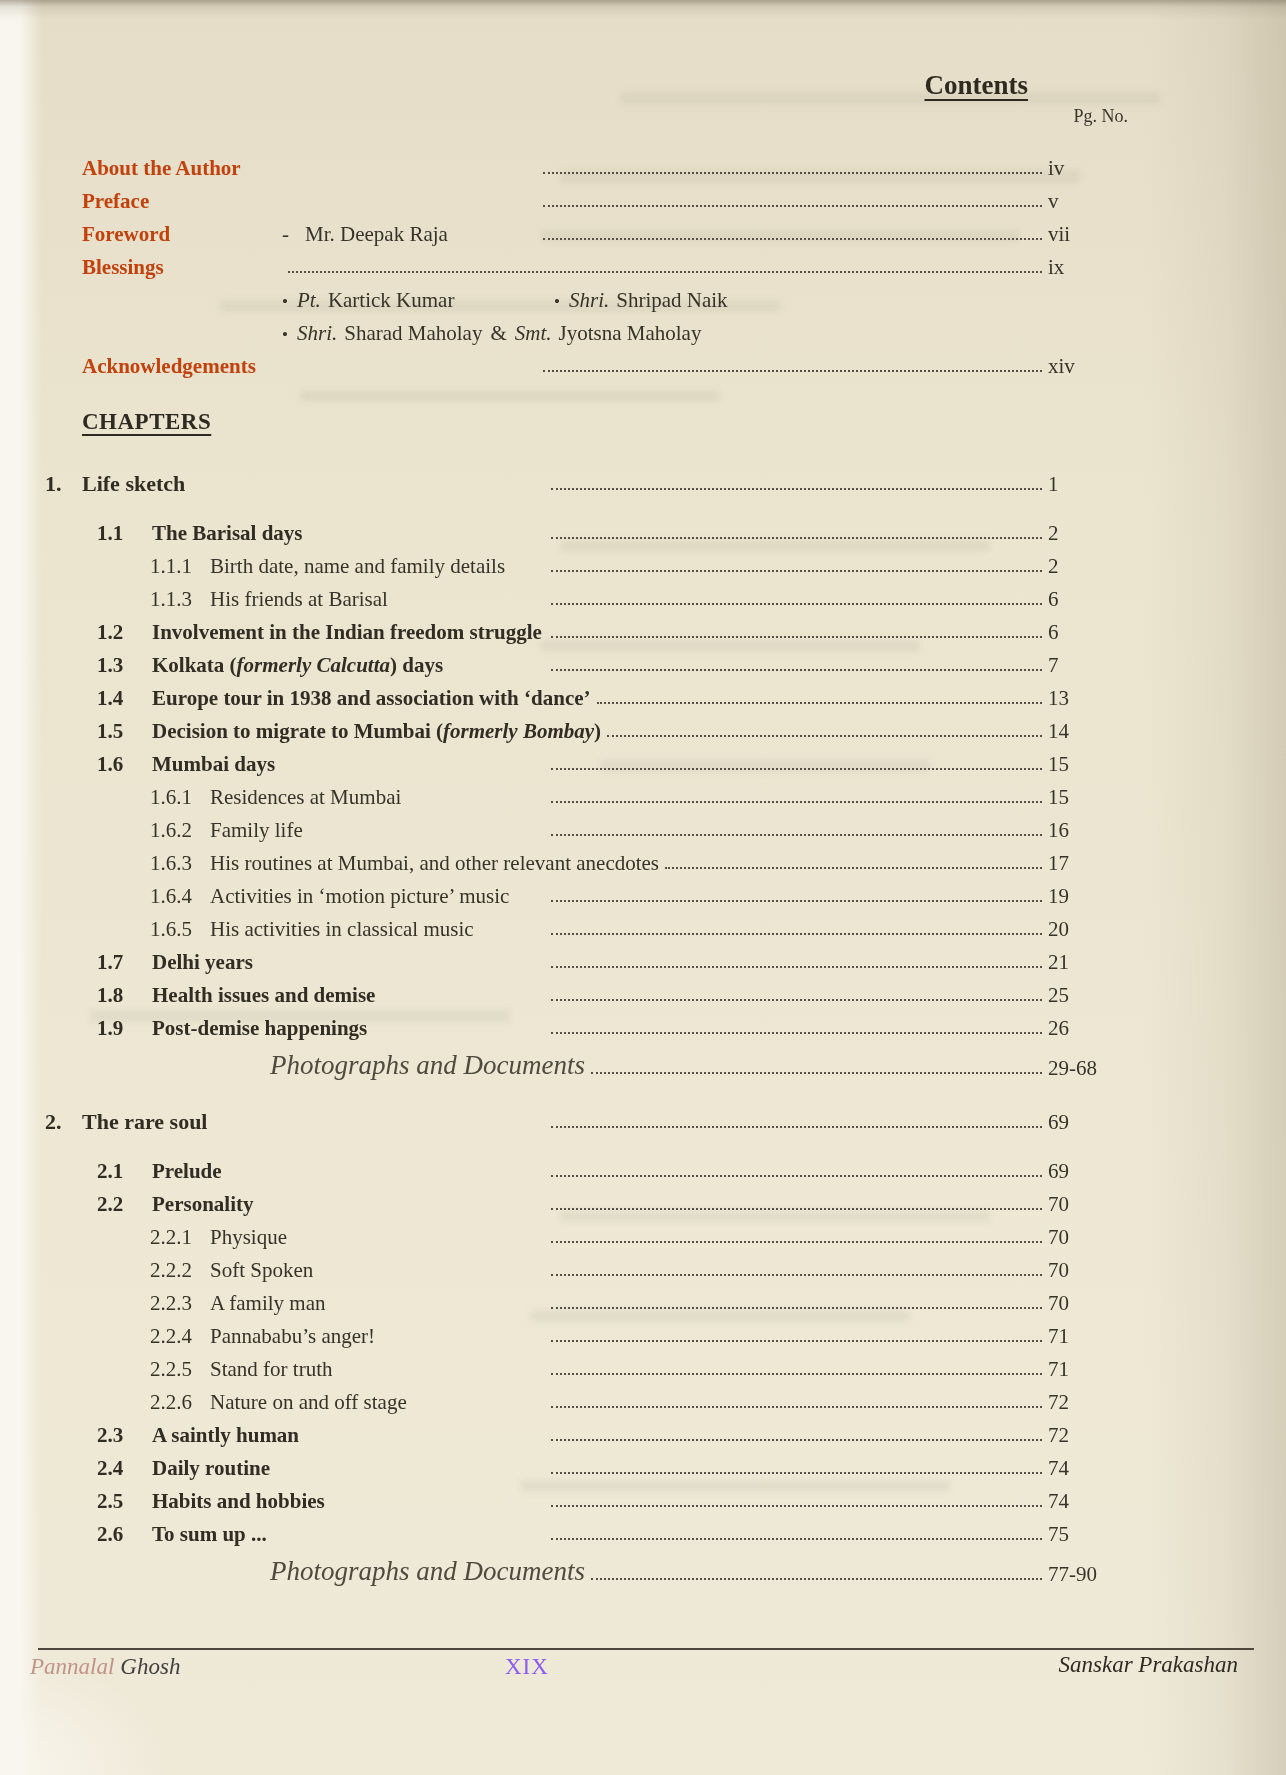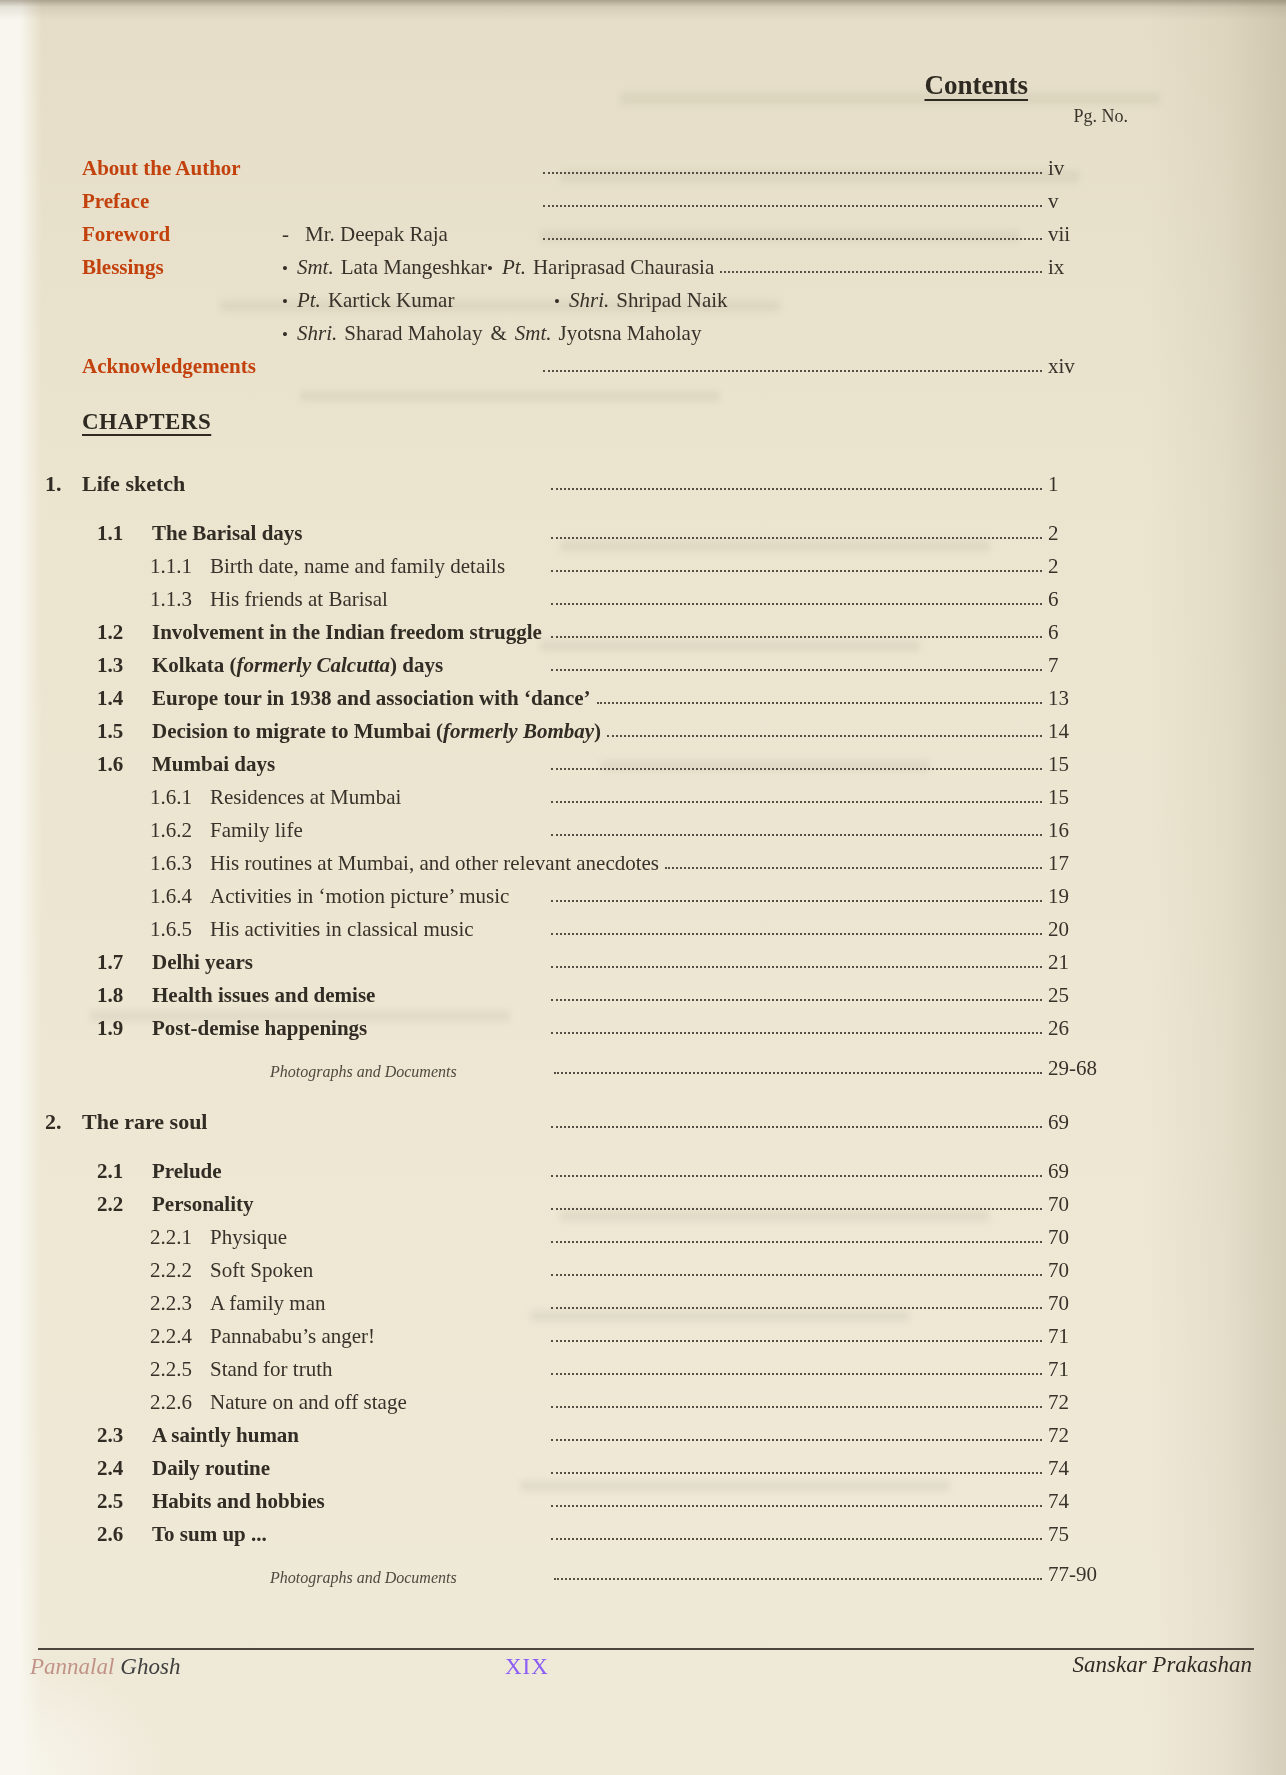--- a/index.html
+++ b/index.html
@@ -73,34 +73,34 @@
   .ch .num{width:37px;}
   .ch .t{min-width:463px;}
   .sec{padding-left:52px;}
   .sec .num{width:55px;}
   .sec .t{min-width:393px;}
   .sub{padding-left:105px;}
   .sub .num{width:60px;}
   .sub .t{min-width:335px;}
   .it{font-style:italic;}
   .photo{padding-left:225px;margin-top:4px;height:36px;}
-  .photo .t{min-width:278px;font-style:italic;color:#4e4a40;font-size:16px;}
+  .photo .t{min-width:278px;font-style:italic;color:#4e4a40;font-size:27px;}
   .list{margin-top:14px;}
   .front-block{margin-top:16px;}
   
   .footer-rule{
     position:absolute;left:38px;right:32px;top:1648px;
     border-top:2px solid #4c463d;
   }
   .footer{position:absolute;left:0;top:1652px;width:1286px;height:50px;font-size:23px;}
   .f-left{position:absolute;left:30px;top:2px;font-style:italic;}
   .f-left .w1{color:rgba(155,75,66,0.55);margin-right:6px;}
   .f-left .w2{color:#404040;}
   .f-center{position:absolute;left:505px;top:2px;letter-spacing:1px;color:#8b5cf6;}
-  .f-right{position:absolute;right:34px;top:0;font-style:italic;color:#2f2a23;}
+  .f-right{position:absolute;right:48px;top:0;font-style:italic;color:#2f2a23;}
   
   .bleed{position:absolute;background:rgba(110,100,78,0.085);filter:blur(3px);border-radius:4px;transform:skewX(-3deg);}
 </style>
 </head>
 <body>
 
 <div>
   <div class="bleed" style="left:620px;top:92px;width:540px;height:13px;"></div>
   <div class="bleed" style="left:560px;top:170px;width:520px;height:13px;"></div>
   <div class="bleed" style="left:540px;top:230px;width:480px;height:12px;"></div>
@@ -138,21 +138,20 @@
 
     <div class="row fm">
       <span class="label">Foreword</span>
       <span class="mid"><span class="dash">-</span><span>Mr. Deepak Raja</span></span>
       <span class="leader"></span>
       <span class="pg">vii</span>
     </div>
 
     <div class="row fm">
       <span class="label">Blessings</span>
-      <span class="mid"><span class="bc1"><span class="bullet">•</span><span class="hon">Smt.</span><span>Lata Mangeshkar</span></span><span><span class="bullet">•</span><span class="hon">Pt.</span><span>Hariprasad Chaurasia</span></span></span>
       <span class="leader"></span>
       <span class="pg">ix</span>
     </div>
 
     <div class="row bless-cont">
       <span class="bc1"><span class="bullet">•</span><span class="hon">Pt.</span><span>Kartick Kumar</span></span>
       <span><span class="bullet">•</span><span class="hon">Shri.</span><span>Shripad Naik</span></span>
     </div>
 
     <div class="row bless-cont">

